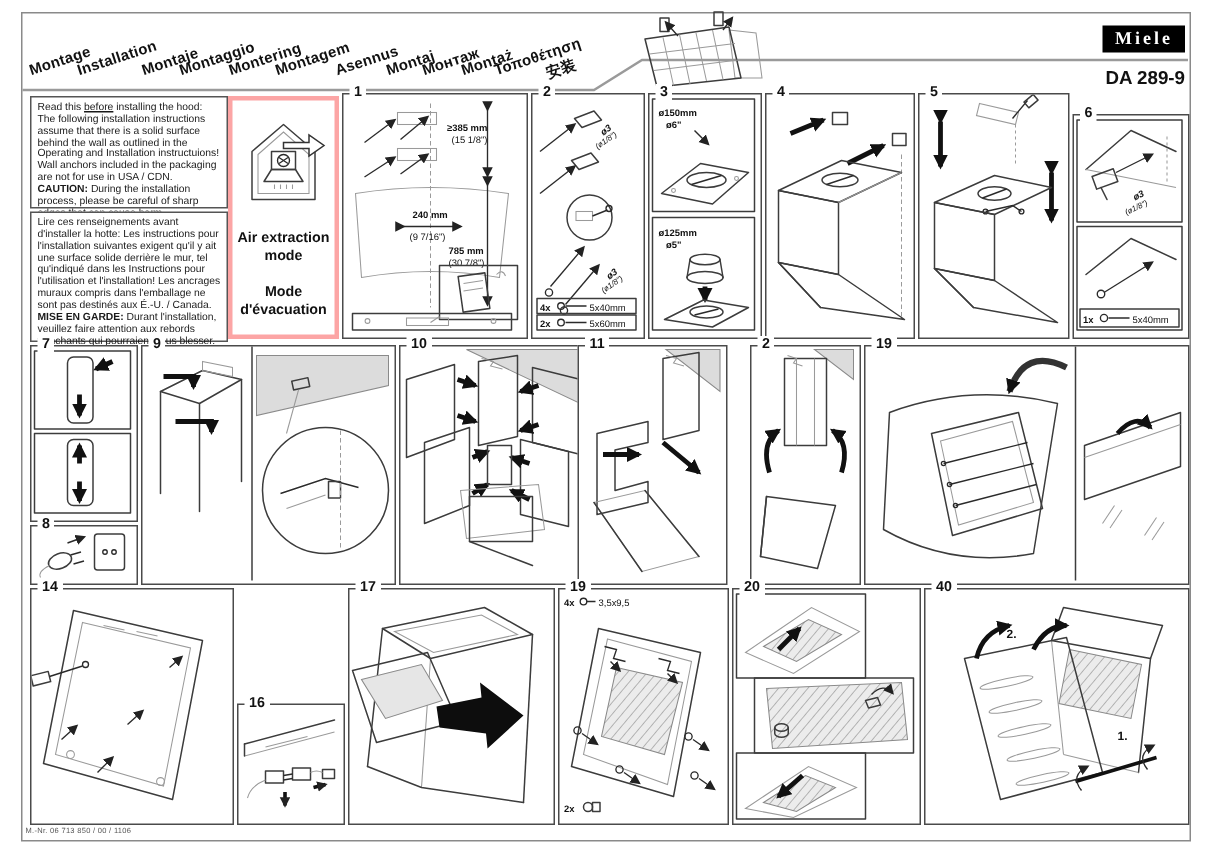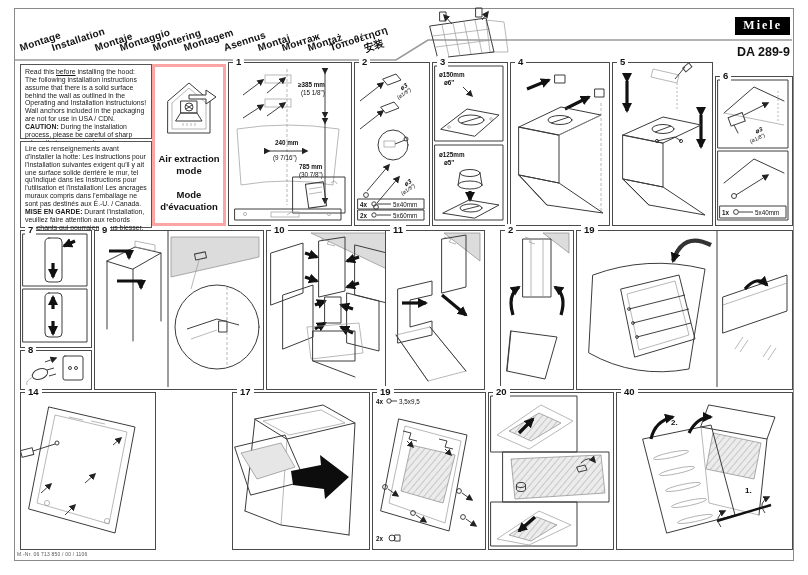--- a/index.html
+++ b/index.html
@@ -435,20 +435,38 @@
         <line x1="20" y1="100" x2="30" y2="91" marker-end="url(#mB)"></line>
         <line x1="64" y1="90" x2="74" y2="81" marker-end="url(#mB)"></line>
         <line x1="92" y1="52" x2="100" y2="45" marker-end="url(#mB)"></line>
       </g>
       <circle cx="26" cy="110" r="2.6" class="lt"></circle>
         <circle cx="86" cy="128" r="2.6" class="lt"></circle>
     </svg>
   </div>
 
 
+  <div class="panel" style="left:158px;top:469px;width:70px;height:79px">
+    <span class="pnum">16</span>
+    <svg width="68" height="77">
+      <line x1="4" y1="26" x2="64" y2="10" class="ln"></line>
+      <line x1="4" y1="34" x2="64" y2="18" class="lt"></line>
+      <line x1="4" y1="26" x2="4" y2="34" class="ln"></line>
+      <line x1="18" y1="28" x2="46" y2="21" class="lt"></line>
+      <rect x="18" y="44" width="12" height="8" class="ln"></rect>
+      <rect x="36" y="42" width="12" height="8" class="ln"></rect>
+      <line x1="30" y1="47" x2="36" y2="46" class="tn"></line>
+        <line x1="30" y1="50" x2="36" y2="49" class="tn"></line>
+      <path d="M18,50 Q8,54 6,62" class="lt"></path>
+      <rect x="56" y="43" width="8" height="6" class="ln"></rect>
+      <path d="M48,45 Q52,43 56,45" class="lt"></path>
+      <line x1="31" y1="58" x2="31" y2="67" stroke="#111" stroke-width="2.4" fill="none" marker-end="url(#mB)"></line>
+      <line x1="50" y1="55" x2="58" y2="53" stroke="#111" stroke-width="2.4" fill="none" marker-end="url(#mB)"></line>
+    </svg>
+  </div>
 
   <div class="panel" style="left:232px;top:392px;width:136px;height:156px">
     <span class="pnum">17</span>
     <svg width="134" height="154">
       <polygon points="22,26 90,12 122,30 54,46" class="ln"></polygon>
       <polygon points="30,28 88,17 112,30 56,42" class="lt"></polygon>
       <line x1="22" y1="26" x2="12" y2="118" class="ln"></line>
       <line x1="54" y1="46" x2="48" y2="132" class="lt"></line>
       <line x1="122" y1="30" x2="116" y2="142" class="ln"></line>
       <polyline points="12,118 48,132 116,142" class="ln"></polyline>

